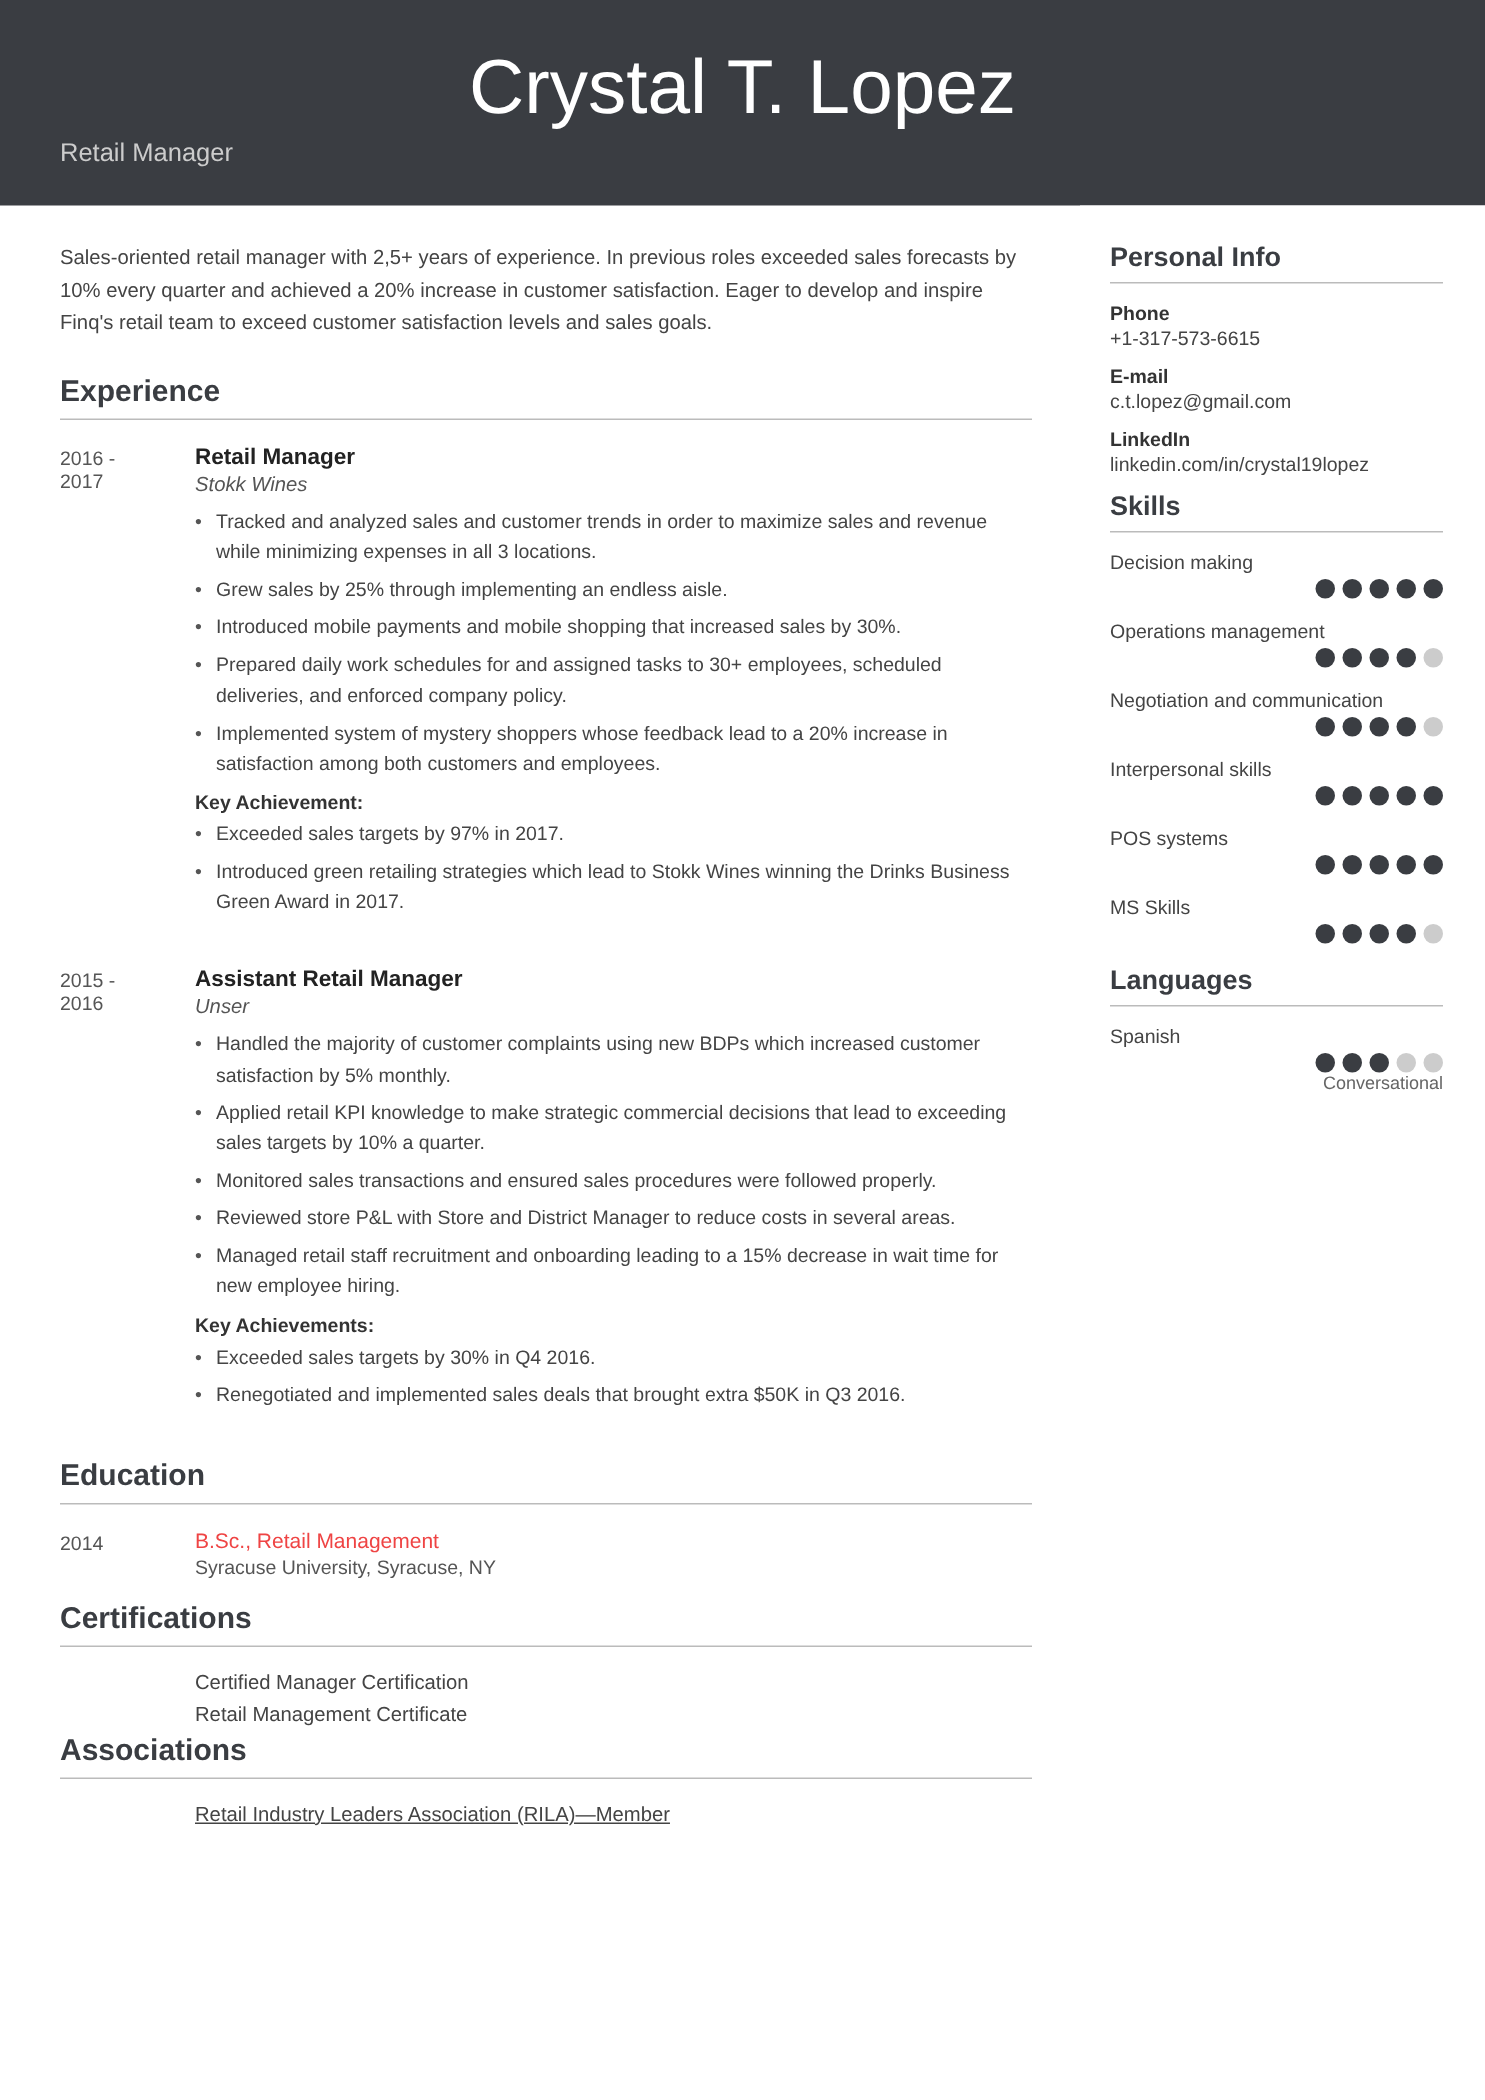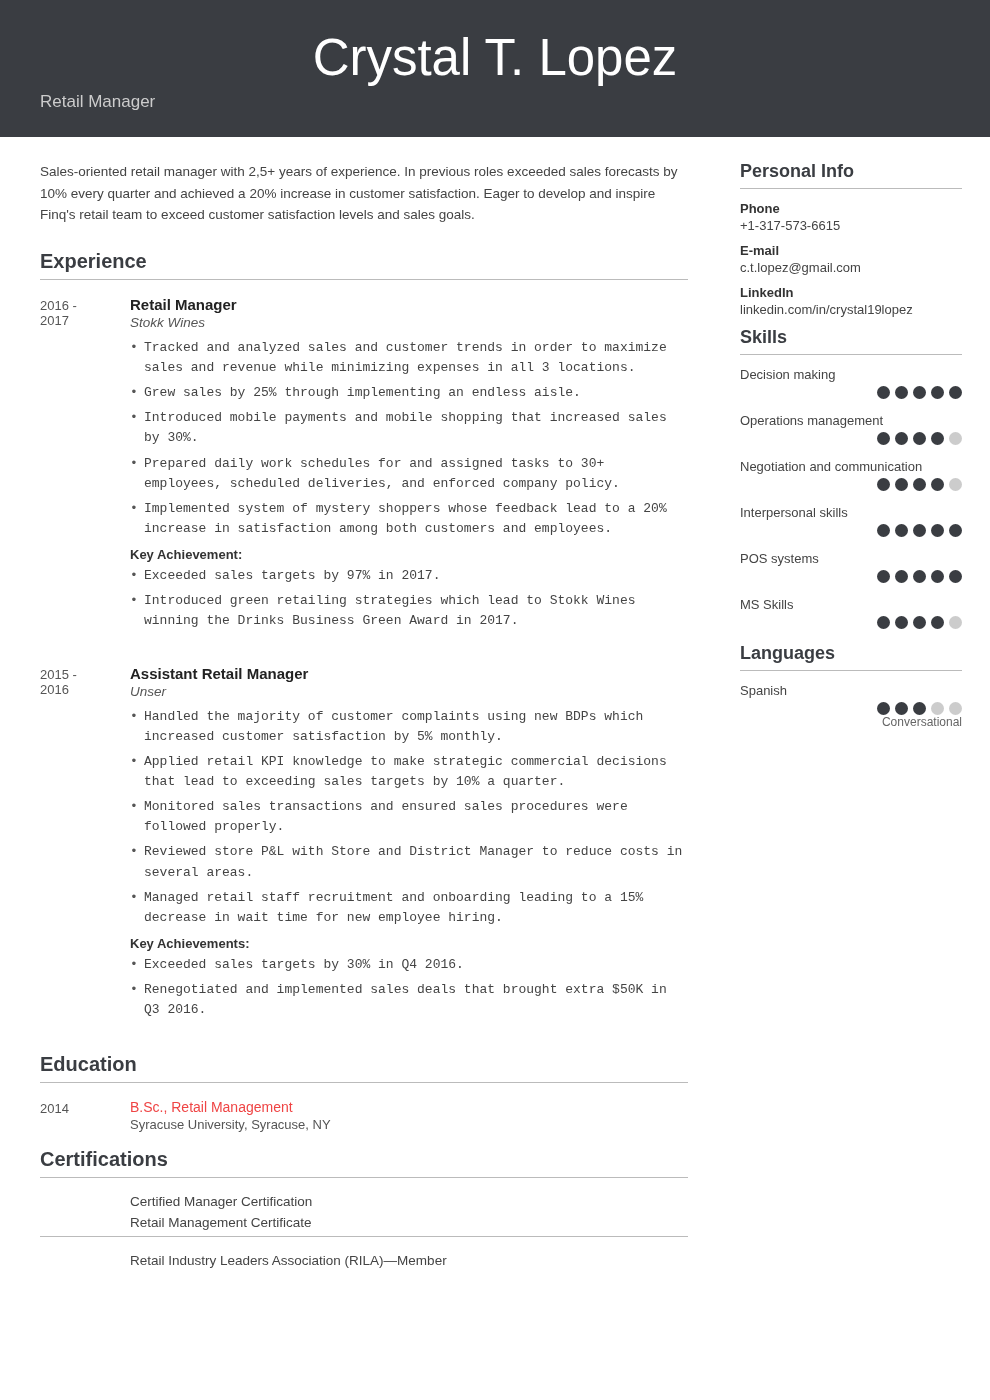--- a/index.html
+++ b/index.html
@@ -104,21 +104,20 @@
       list-style: none;
       padding: 0;
     }
     .exp-bullets li {
       position: relative;
       padding-left: 14px;
       margin-bottom: 5px;
       font-size: 13px;
       line-height: 1.55;
       color: #444;
-      font-family: Liberation Mono, monospace;
     }
     .exp-bullets li::before {
       content: "•";
       position: absolute;
       left: 0;
       color: #555;
     }
     .key-achievement-label {
       font-weight: 700;
       font-size: 13px;
@@ -171,20 +170,21 @@
     .assoc-entry {
       display: flex;
     }
     .assoc-spacer {
       width: 90px;
       min-width: 90px;
     }
     .assoc-item {
       font-size: 13.5px;
       color: #444;
+      text-decoration: underline;
     }
 
     
     .side-section-title {
       font-size: 18px;
       font-weight: 700;
       color: #3a3d42;
       margin-bottom: 6px;
     }
     .side-divider {
@@ -326,20 +326,21 @@
     <div id="certifications-container">
         <div class="cert-entry">
           <div class="cert-spacer"></div>
           <div class="cert-list">
             <div class="cert-item">Certified Manager Certification</div>
             <div class="cert-item">Retail Management Certificate</div>
           </div>
         </div>
       </div>
 
+    <h2 class="section-title">Associations</h2>
     <hr class="section-divider">
 
     <div id="associations-container">
         <div class="assoc-entry">
           <div class="assoc-spacer"></div>
           <div>
             <div class="assoc-item">Retail Industry Leaders Association (RILA)—Member</div>
           </div>
         </div>
       </div>

